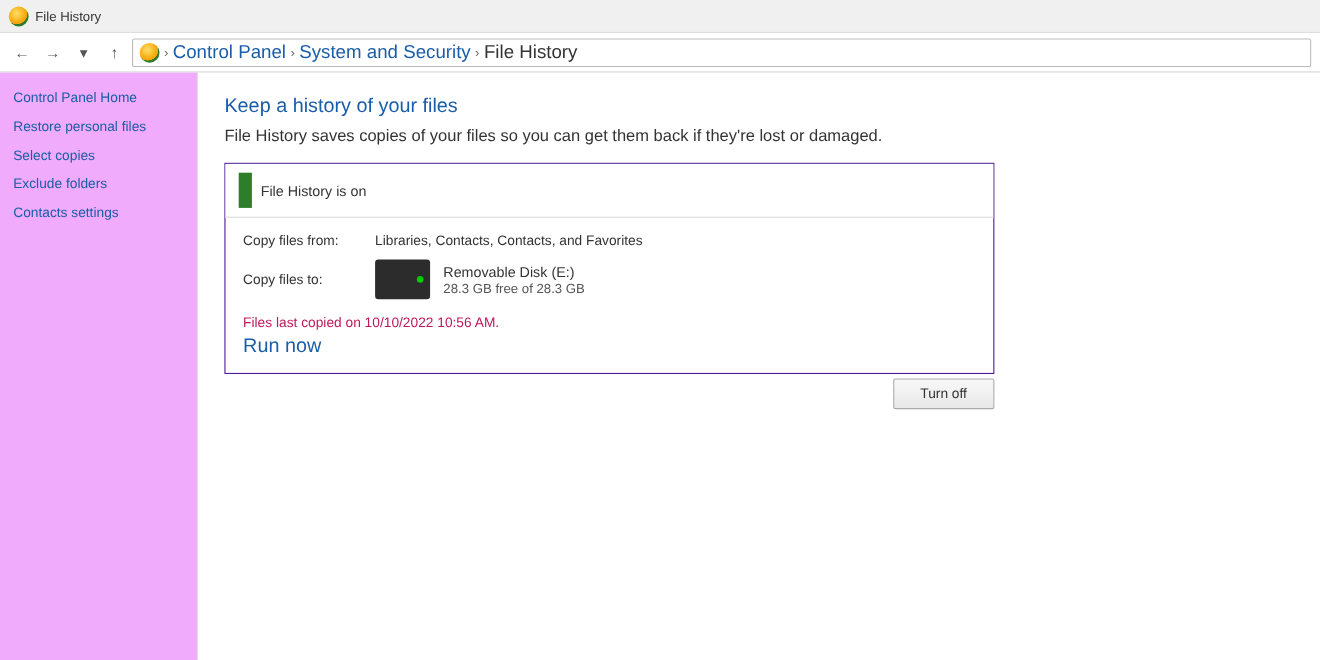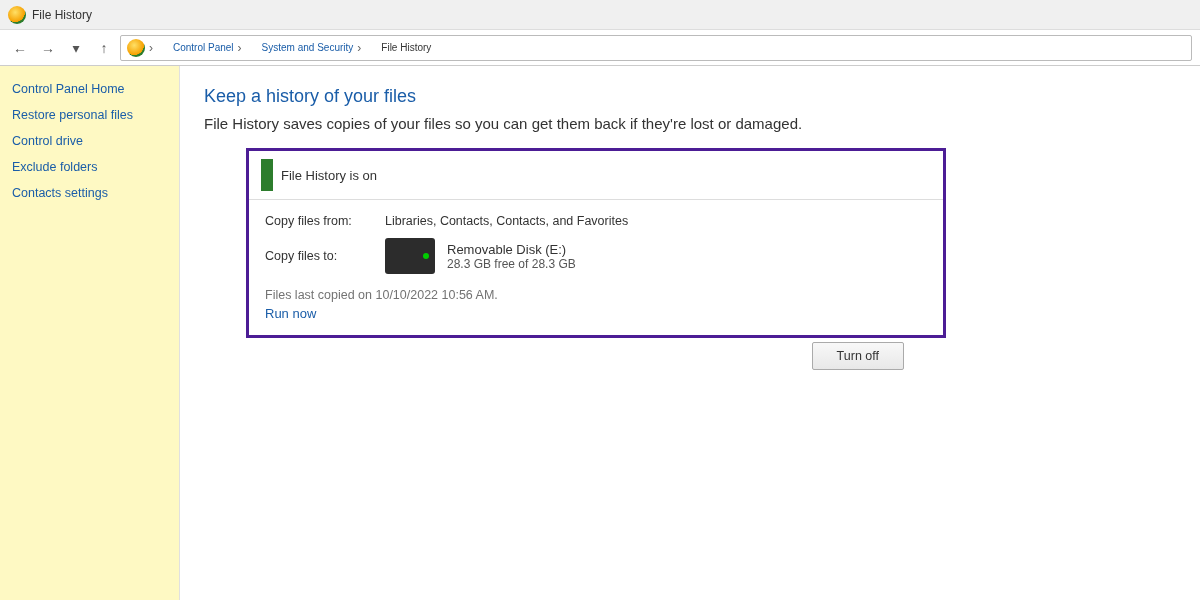--- a/index.html
+++ b/index.html
@@ -65,41 +65,40 @@
       width: 18px;
       height: 18px;
       flex-shrink: 0;
     }
     .breadcrumb-separator {
       color: #666;
       font-size: 12px;
     }
     .breadcrumb-item {
       color: #1a5da8;
-      font-size: 10px;
-      cursor: pointer;
-      margin-left: 16px;
+      font-size: 17px;
+      cursor: pointer;
     }
     .breadcrumb-item.current {
       color: #333;
       cursor: default;
     }
 
     
     .main-window {
       display: flex;
       height: calc(600px - 30px - 36px);
       background: #fff;
     }
 
     
     .sidebar {
       width: 180px;
       padding: 16px 12px;
-      background: #fef9c3;
+      background: #f0abfc;
       border-right: 1px solid #e0e0e0;
       flex-shrink: 0;
     }
     .sidebar-link {
       display: block;
       color: #1a5da8;
       font-size: 12.5px;
       margin-bottom: 12px;
       cursor: pointer;
       text-decoration: none;
@@ -120,24 +119,23 @@
     }
 
     .page-description {
       font-size: 15px;
       color: #333;
       margin-bottom: 16px;
     }
 
     
     .status-box {
-      border: 3px solid #4c1d95;
+      border: 1px solid #4c1d95;
       width: 700px;
       max-width: 100%;
-      margin-left: 42px;
     }
 
     .status-header {
       display: flex;
       align-items: center;
       background: #fff;
       padding: 8px 12px;
       border-bottom: 1px solid #ddd;
       gap: 8px;
     }
@@ -220,27 +218,27 @@
       font-size: 12px;
       color: #555;
     }
 
     .last-copied {
       margin-top: 14px;
     }
 
     .last-copied-text {
       font-size: 12.5px;
-      color: #737373;
+      color: #be185d;
       margin-bottom: 4px;
     }
 
     .run-now-link {
       color: #1a5da8;
-      font-size: 13px;
+      font-size: 18px;
       cursor: pointer;
       text-decoration: none;
       display: inline-block;
     }
 
     
     .action-bar {
       margin-top: 4px;
       display: flex;
       justify-content: flex-end;
@@ -291,21 +289,21 @@
     <span class="breadcrumb-separator">›</span>
     <span class="breadcrumb-item current">File History</span>
   </div>
 </div>
 
 <div class="main-window">
 
   <nav class="sidebar">
     <a class="sidebar-link">Control Panel Home</a>
     <a class="sidebar-link">Restore personal files</a>
-    <a class="sidebar-link">Control drive</a>
+    <a class="sidebar-link">Select copies</a>
     <a class="sidebar-link">Exclude folders</a>
     <a class="sidebar-link">Contacts settings</a>
   </nav>
 
   <div class="content">
     <h1 class="page-heading">Keep a history of your files</h1>
     <p class="page-description">File History saves copies of your files so you can get them back if they're lost or damaged.</p>
 
     <div class="status-box">
       <div class="status-header">

